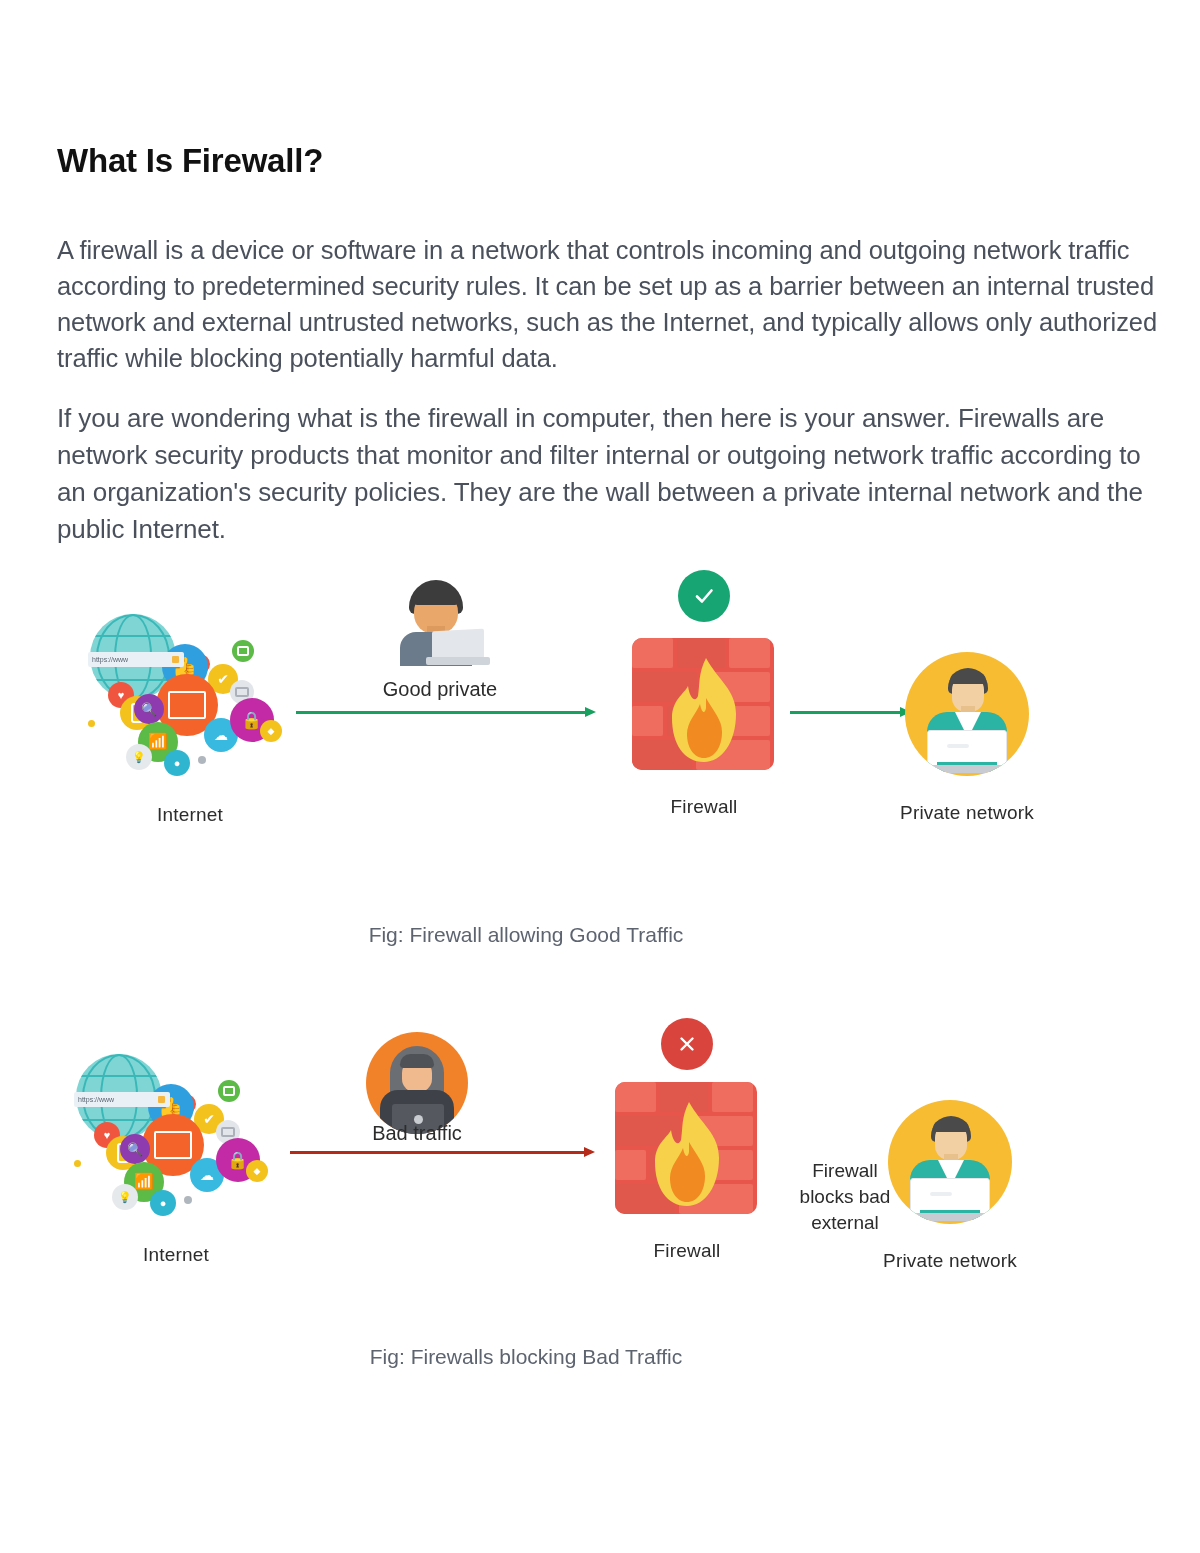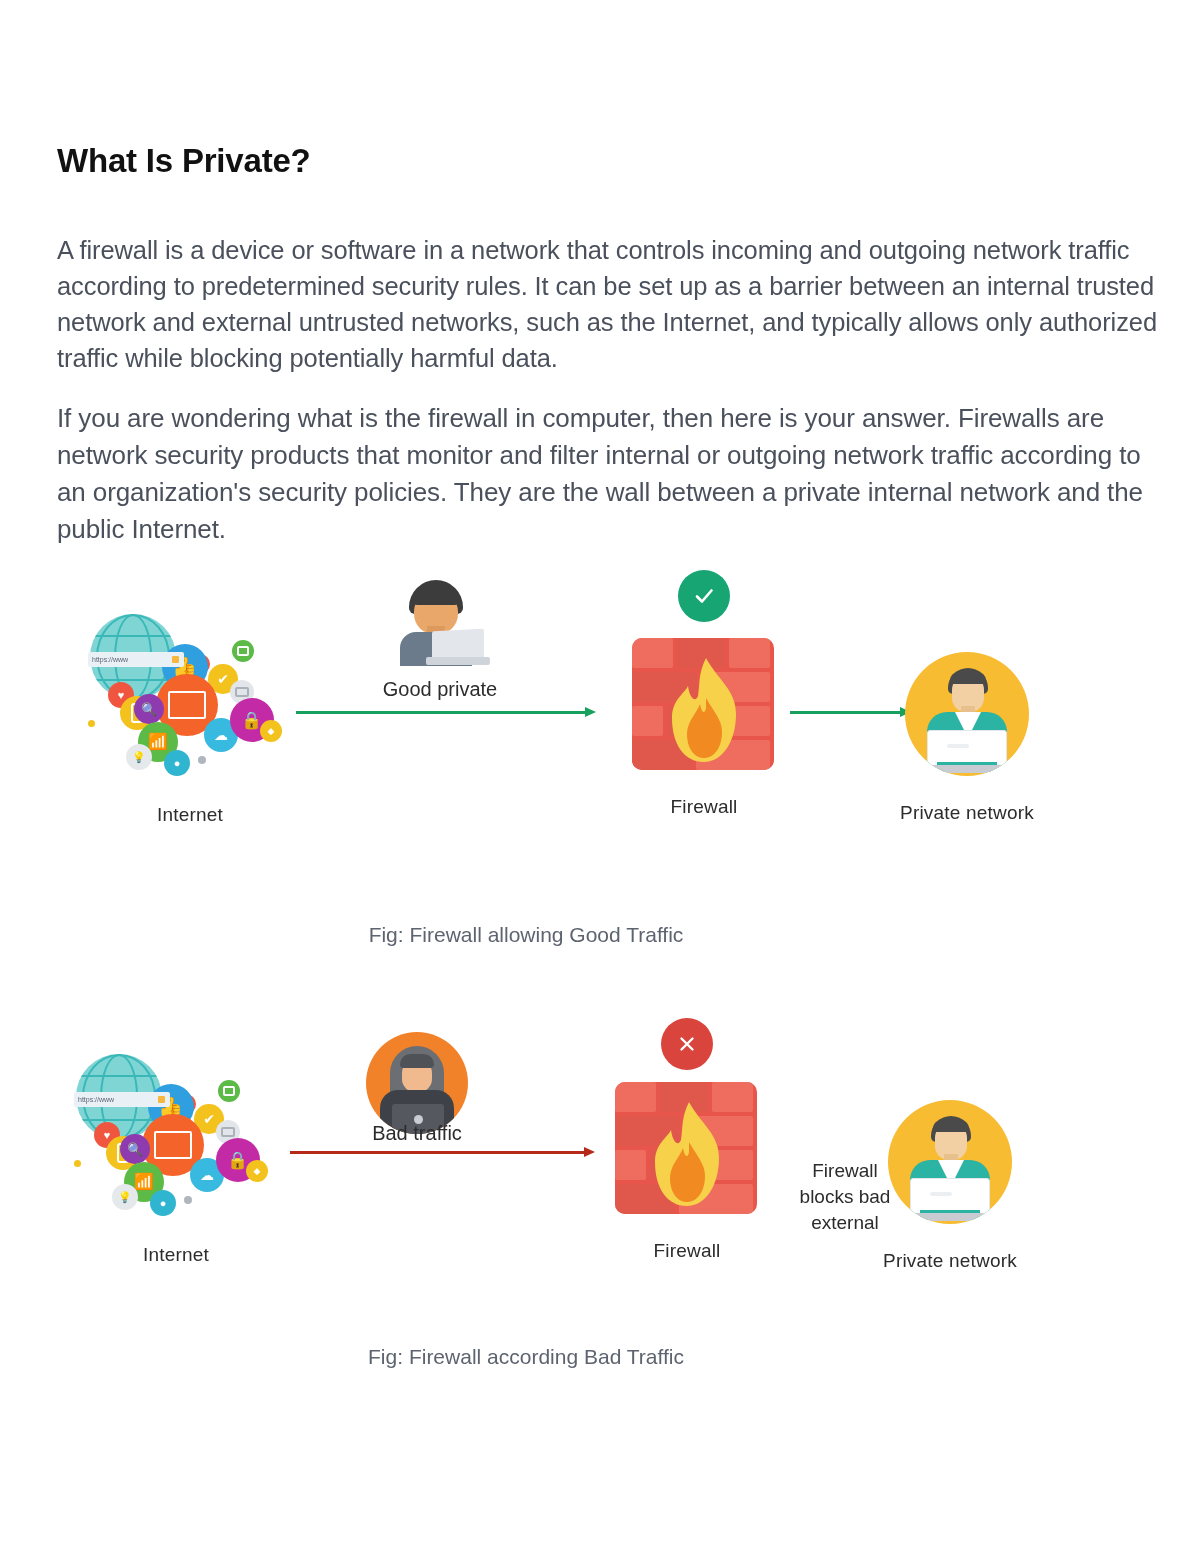--- a/index.html
+++ b/index.html
@@ -387,21 +387,21 @@
     font-size: 19px;
     line-height: 26px;
     color: #2c2c2c;
   }
 </style>
 </head>
 <body>
 
 <div class="page">
 
-  <h1 class="doc-title">What Is Private?</h1>
+  <h1 class="doc-title">What Is Firewall?</h1>
 
   <p class="para para-2">If you are wondering what is the firewall in computer, then here is your answer. Firewalls are network security products that monitor and filter internal or outgoing network traffic according to an organization's security policies. They are the wall between a private internal network and the public Internet.</p>
   <p class="para para-1">A firewall is a device or software in a network that controls incoming and outgoing network traffic according to predetermined security rules. It can be set up as a barrier between an internal trusted network and external untrusted networks, such as the Internet, and typically allows only authorized traffic while blocking potentially harmful data.</p>
 
   <div class="figure fig-1">
 
     <div class="node" style="left:82px; top:48px;">
       <div class="internet-cluster">
         <div class="globe">
           <div class="globe-lat l1"></div>
@@ -634,15 +634,15 @@
         <div class="cp-collar"></div>
         <div class="cp-laptop"></div>
         <div class="cp-laptop-key"></div>
         <div class="cp-base-line"></div>
         <div class="cp-base"></div>
       </div>
       <div class="node-label" style="left:-58px; top:150px;">Private network</div>
     </div>
   </div>
 
-  <div class="fig-caption cap-2">Fig: Firewall according Bad Traffic</div>
+  <div class="fig-caption cap-2">Fig: Firewalls blocking Bad Traffic</div>
 
 </div>
 
 </body></html>

